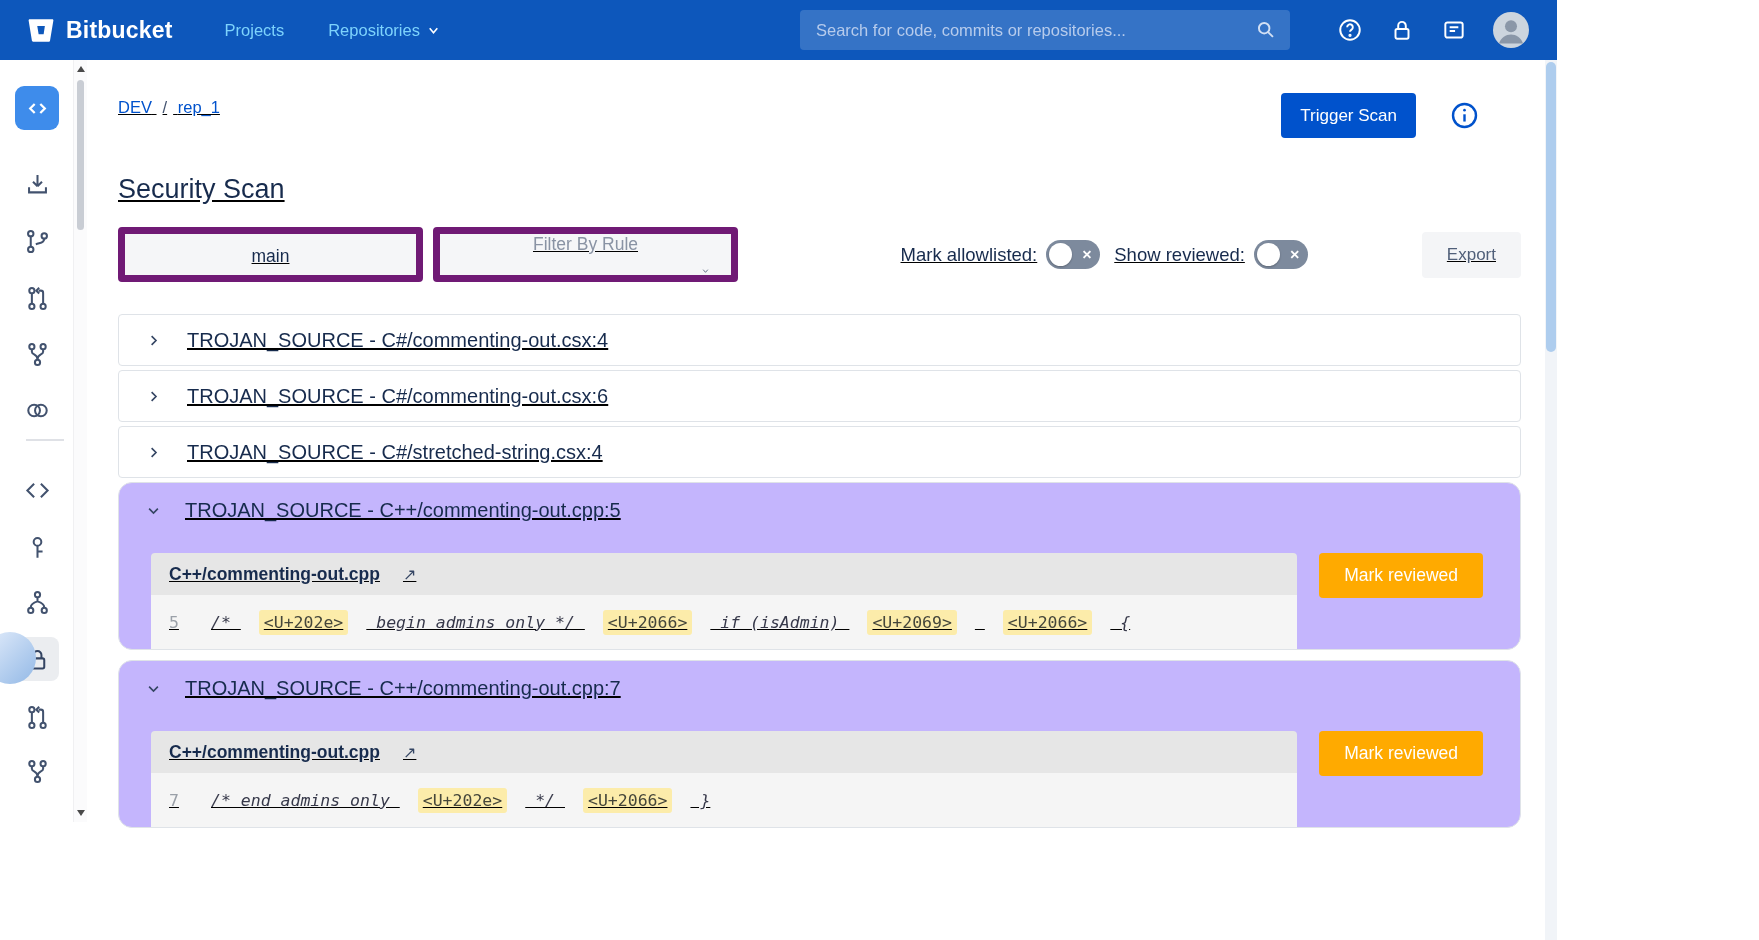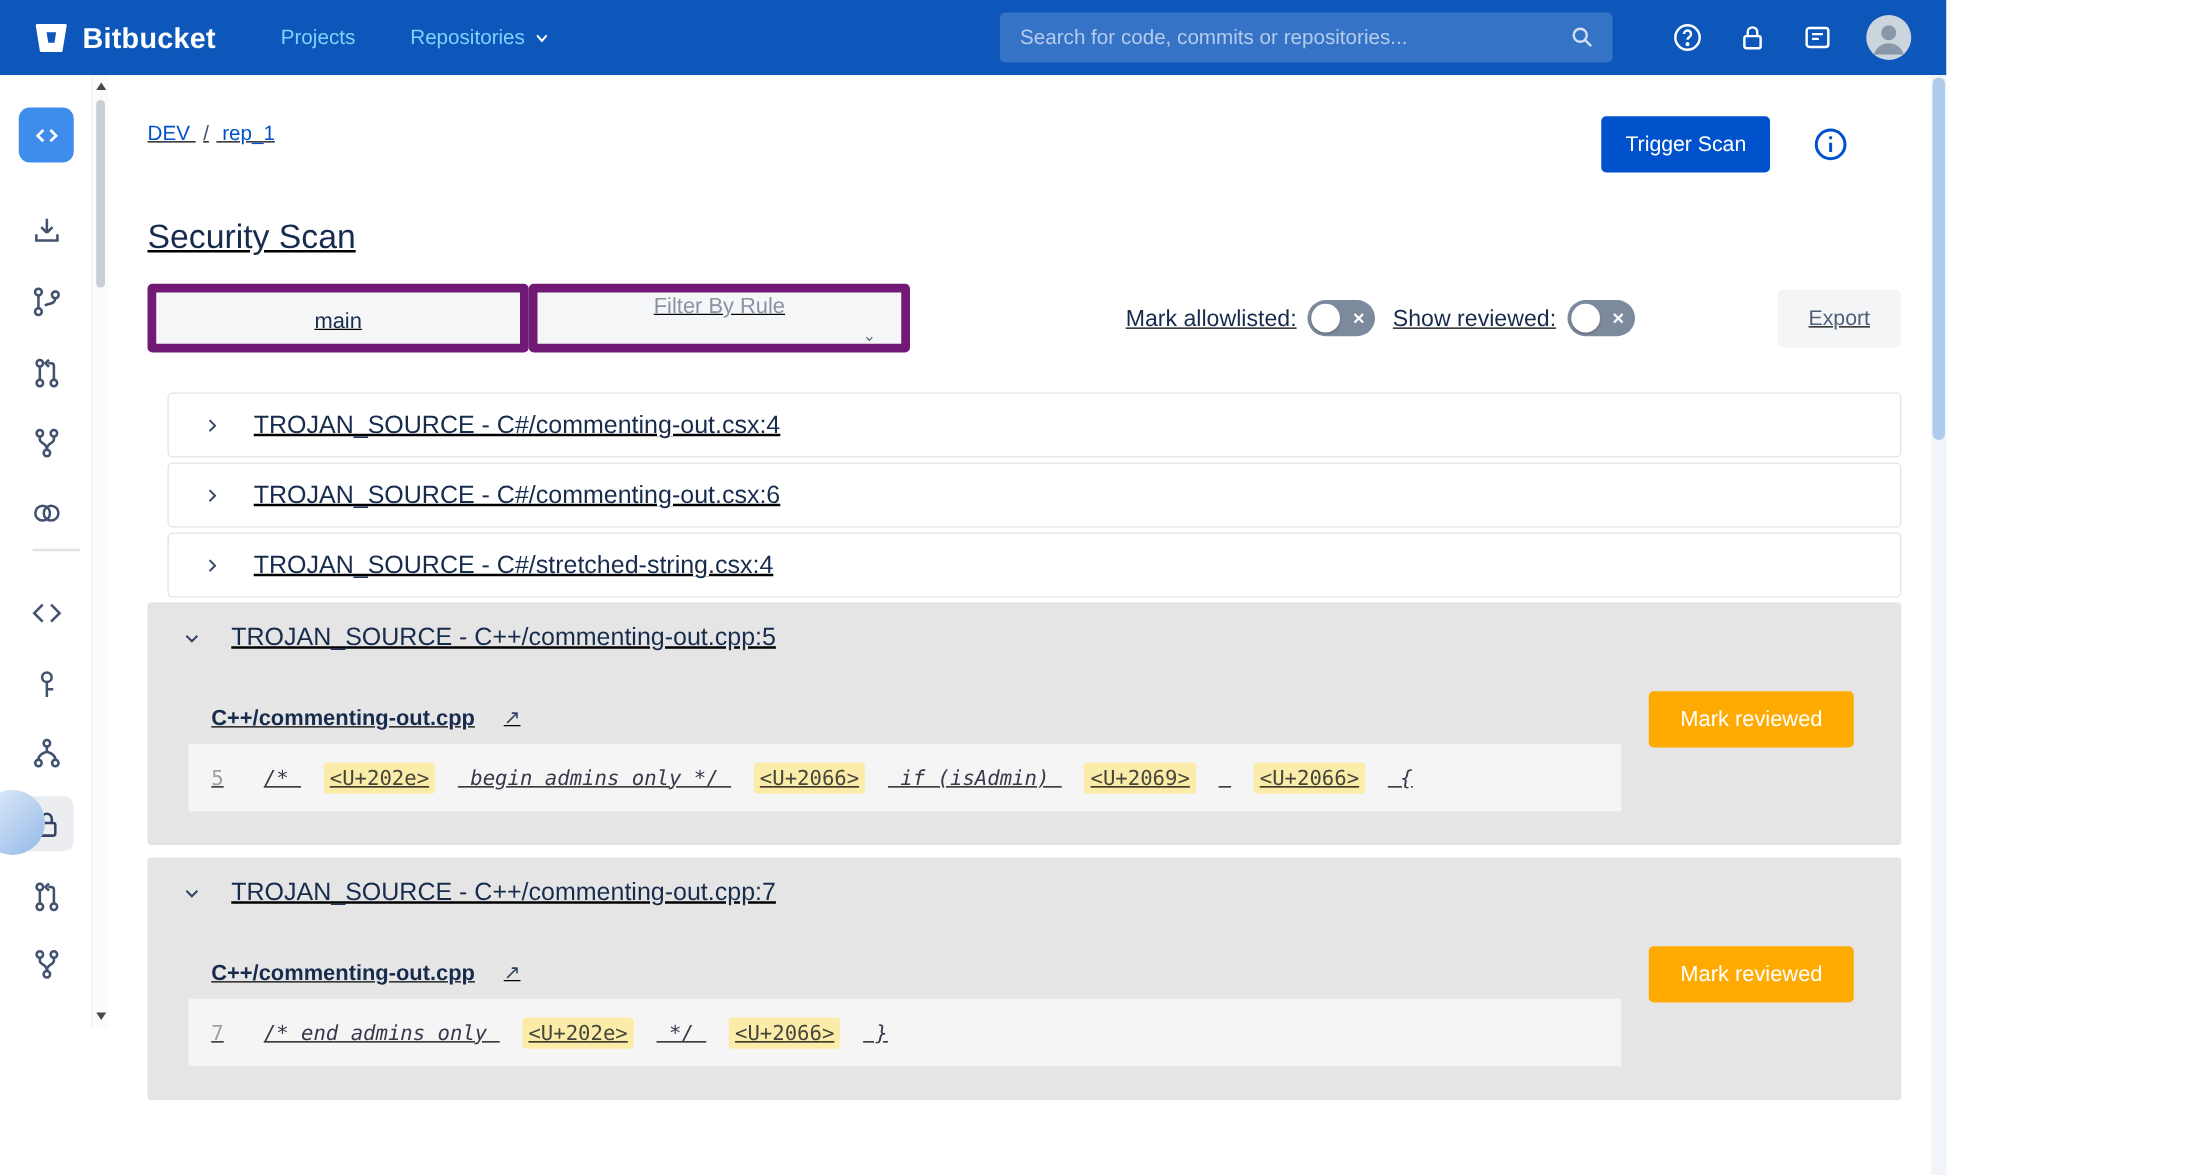--- a/index.html
+++ b/index.html
@@ -64,38 +64,38 @@
   .info-btn svg { width:29px; height:29px; }
   h1.page-title { margin:30px 0 0 0; font-size:27px; font-weight:500; color:#172B4D; }
 
   .controls { margin-top:22px; display:flex; align-items:center; height:55px; }
   .select { height:55px; width:305px; background:#f5f6f8; border:7px solid #701a75; border-radius:4px;
             display:flex; align-items:center; padding:0 18px; gap:12px; font-size:17.5px; cursor:pointer;flex-direction:column; }
   .select svg.chev { width:15px; height:15px; margin-left:auto; }
   .select svg.bicon { width:19px; height:19px; }
   .select .val { color:#172B4D; }
   .select .ph { color:#8993A4; }
-  .filter-select { }
+  .filter-select { margin-left:10px; }
   .controls .spacer { flex:1; }
   .toggle-label { font-size:18.5px; color:#172B4D; }
   .toggle { width:54px; height:29px; border-radius:15px; background:#7d8a9d; position:relative;
             margin:0 14px 0 9px; cursor:pointer; flex-shrink:0; }
   .toggle .knob { position:absolute; left:3px; top:3px; width:23px; height:23px; border-radius:50%;
                   background:#fff; box-shadow:0 1px 2px rgba(0,0,0,.25); }
   .toggle .cross { position:absolute; right:8px; top:50%; transform:translateY(-52%);
                    color:#fff; font-size:12.5px; font-weight:bold; }
   .btn-subtle { height:46px; margin-left:100px; background:#F4F5F7; color:#505f79; border:none;
                 border-radius:4px; font-size:17px; padding:0 25px; font-family:"Liberation Sans", sans-serif; cursor:pointer; }
 
   .findings { margin-top:32px; }
   .finding { height:52px; border:1px solid #dfe3e8; border-radius:4px; margin-bottom:4px;
-             display:flex; align-items:center; padding-left:27px; gap:26px; background:#fff; cursor:pointer;margin-left:16px; }
+             display:flex; align-items:center; padding-left:27px; gap:26px; background:#fff; cursor:pointer; }
   .finding svg, .finding-header svg { width:15px; height:15px; flex-shrink:0; }
   .finding-title { font-size:20px; color:#172B4D; }
-  .finding-expanded { border:1px solid #dfe3e8; border-radius:3px; margin:4px 0 10px 0; padding-bottom:26px; background:#e5e5e5; }
+  .finding-expanded { border:1px solid #dfe3e8; border-radius:14px; margin:4px 0 10px 0; background:#c4b5fd; }
   .finding-header { height:54px; display:flex; align-items:center; padding-left:27px; gap:24px; cursor:pointer; }
   .finding-body { position:relative; margin:16px 32px 0 32px; }
   .code-card { width:1146px; }
   .code-card-header { height:42px; background:#e6e6e6; border-radius:4px 4px 0 0;
                       display:flex; align-items:center; padding:0 18px; }
   .file-link { text-decoration:none; display:flex; align-items:center; gap:23px; cursor:pointer; }
   .filename { font-size:17.5px; font-weight:bold; color:#172B4D; }
   .ext-arrow { font-size:16px; color:#344563; }
   .code-line { background:#f5f5f5; min-height:54px; display:flex; align-items:center; padding:0 18px;
                font-family:"DejaVu Sans Mono","Liberation Mono",monospace; font-size:16.5px; }

